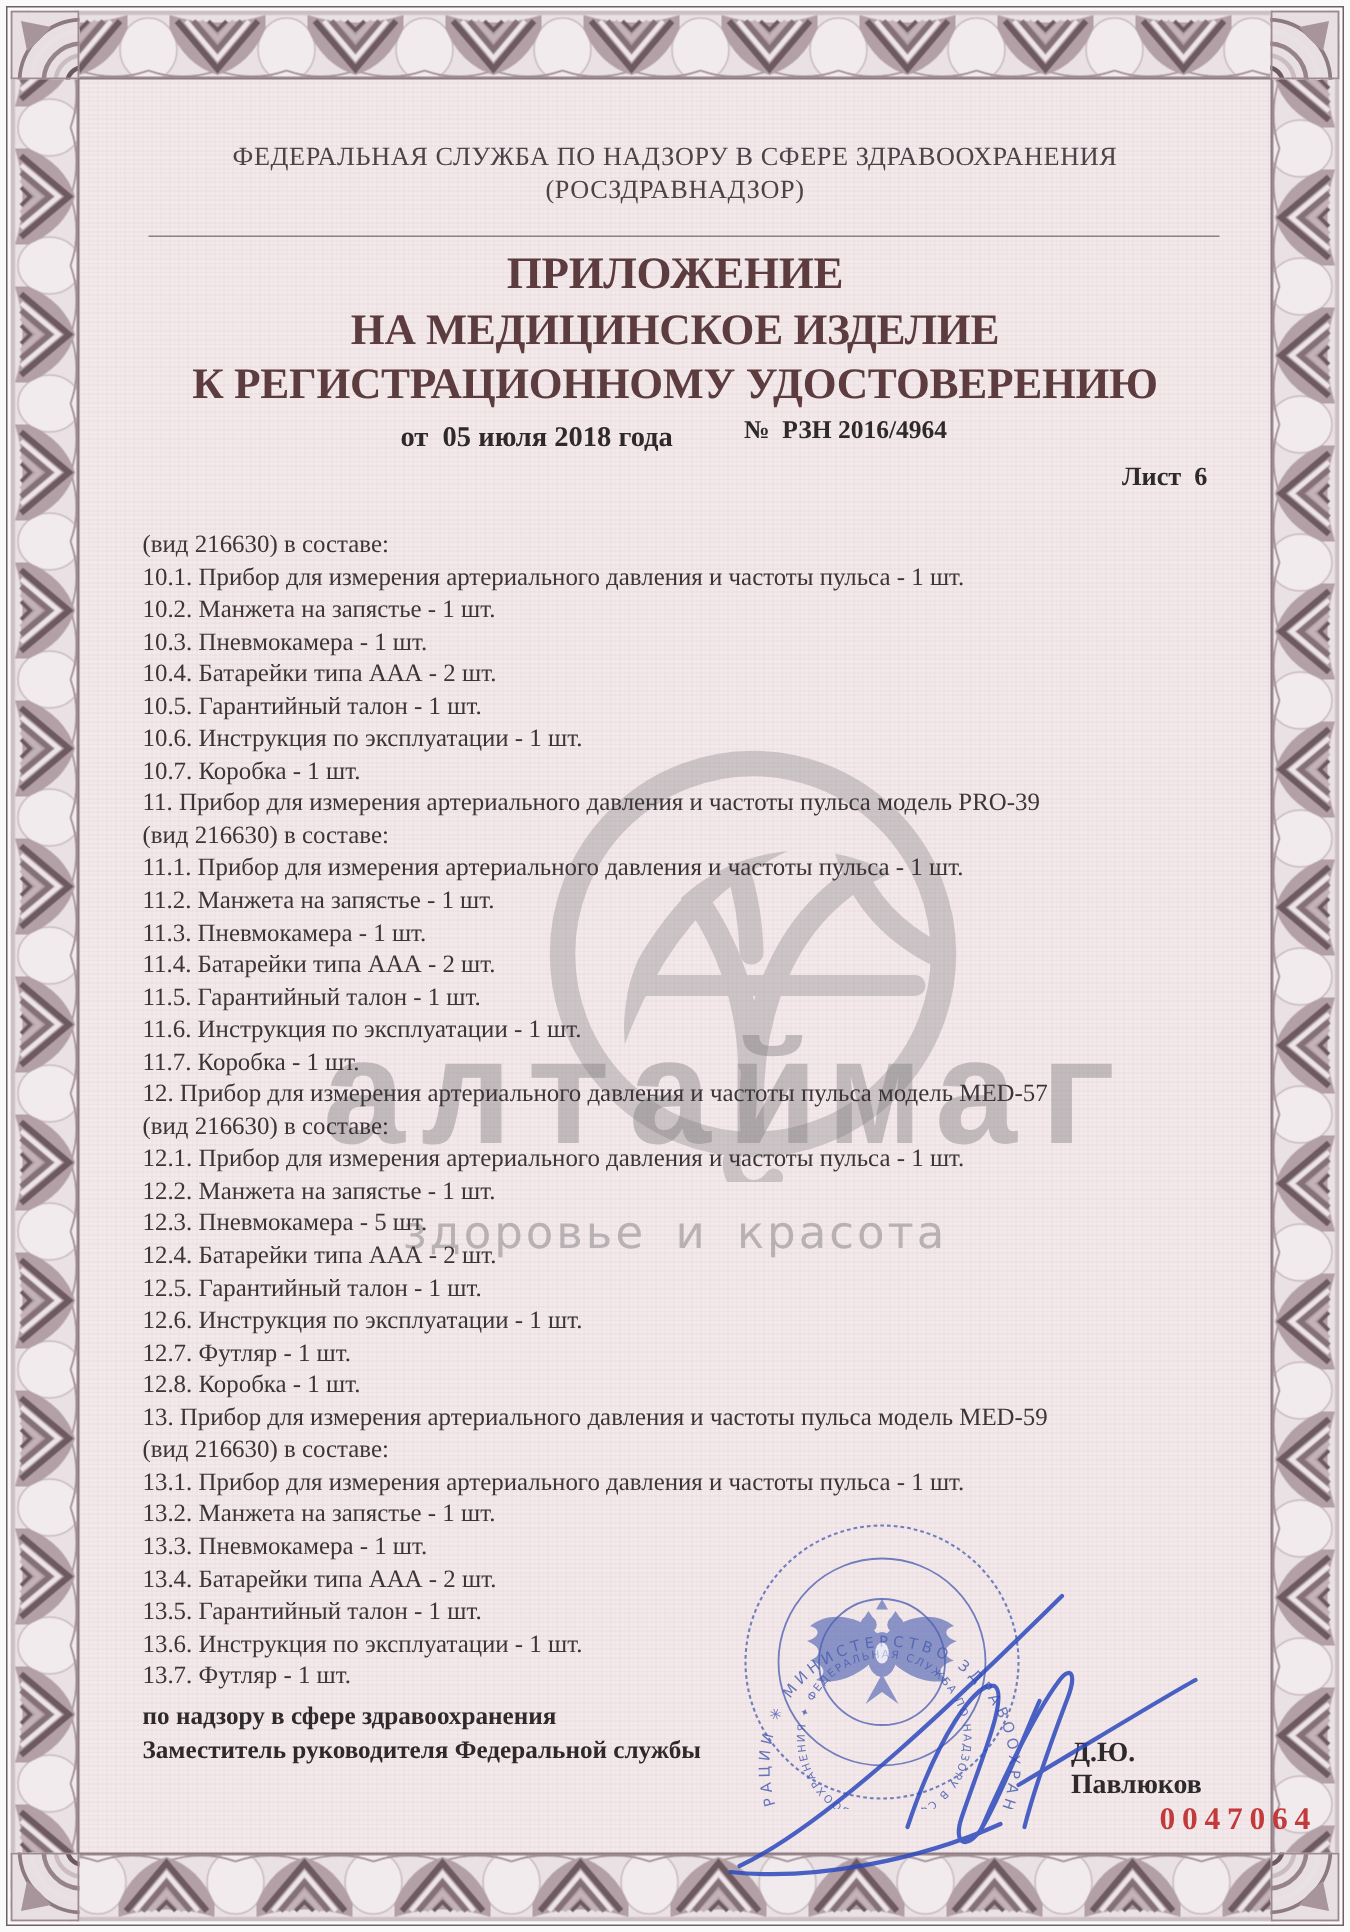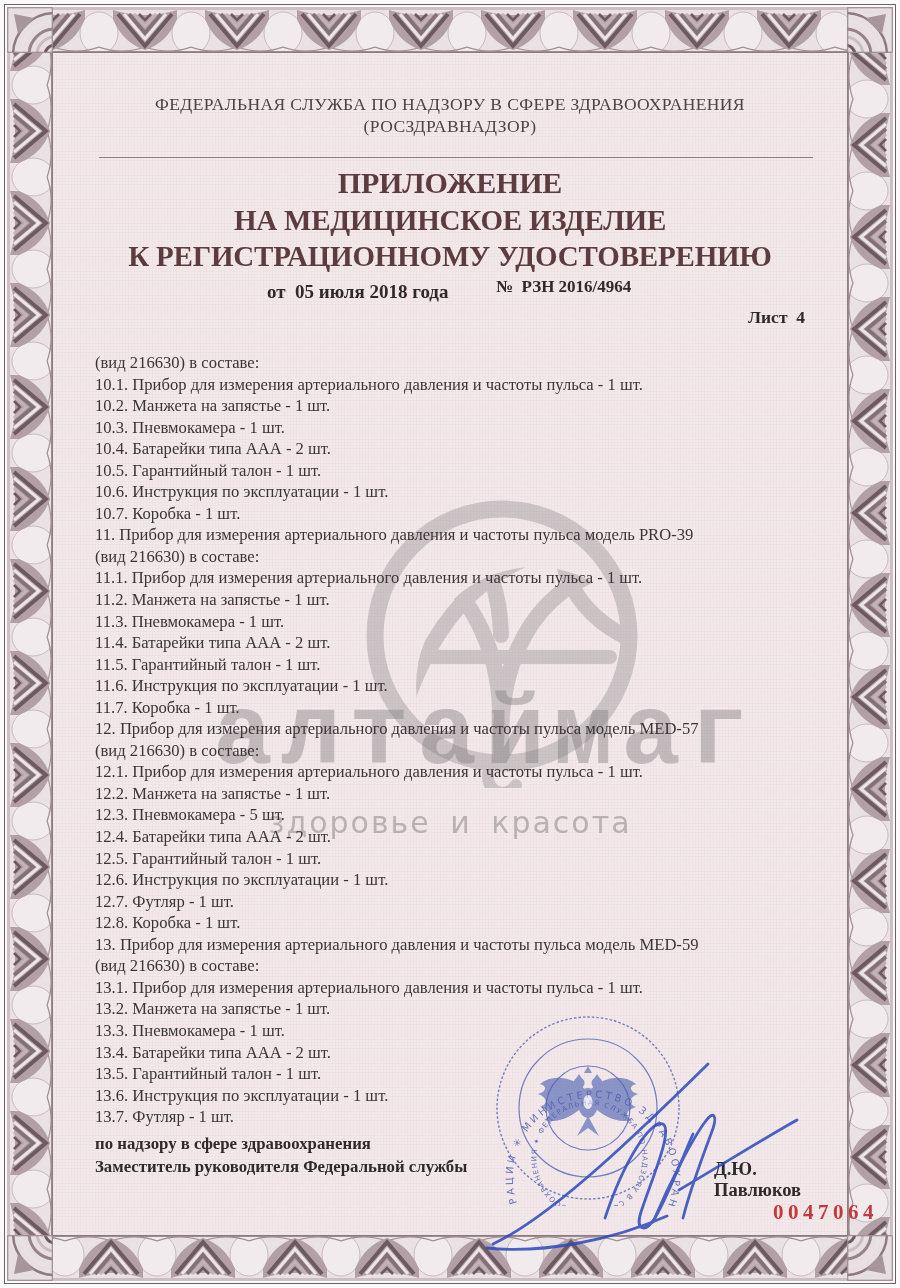--- a/index.html
+++ b/index.html
@@ -145,21 +145,21 @@
       <div style="position:static">(РОСЗДРАВНАДЗОР)</div>
     </div>
     <div class="divider"></div>
     <div class="title">
       <div style="position:static;font-size:30px">ПРИЛОЖЕНИЕ</div>
       <div style="position:static">НА МЕДИЦИНСКОЕ ИЗДЕЛИЕ</div>
       <div style="position:static">К РЕГИСТРАЦИОННОМУ УДОСТОВЕРЕНИЮ</div>
     </div>
     <div class="meta issue-date">от  05 июля 2018 года</div>
     <div class="meta reg-number">№  РЗН 2016/4964</div>
-    <div class="sheet">Лист  4</div>
+    <div class="sheet">Лист  6</div>
 
     <div class="body">
 
     <div>(вид 216630) в составе:</div>
         <div>10.1. Прибор для измерения артериального давления и частоты пульса - 1 шт.</div>
         <div>10.2. Манжета на запястье - 1 шт.</div>
         <div>10.3. Пневмокамера - 1 шт.</div>
         <div>10.4. Батарейки типа ААА - 2 шт.</div>
         <div>10.5. Гарантийный талон - 1 шт.</div>
         <div>10.6. Инструкция по эксплуатации - 1 шт.</div>

